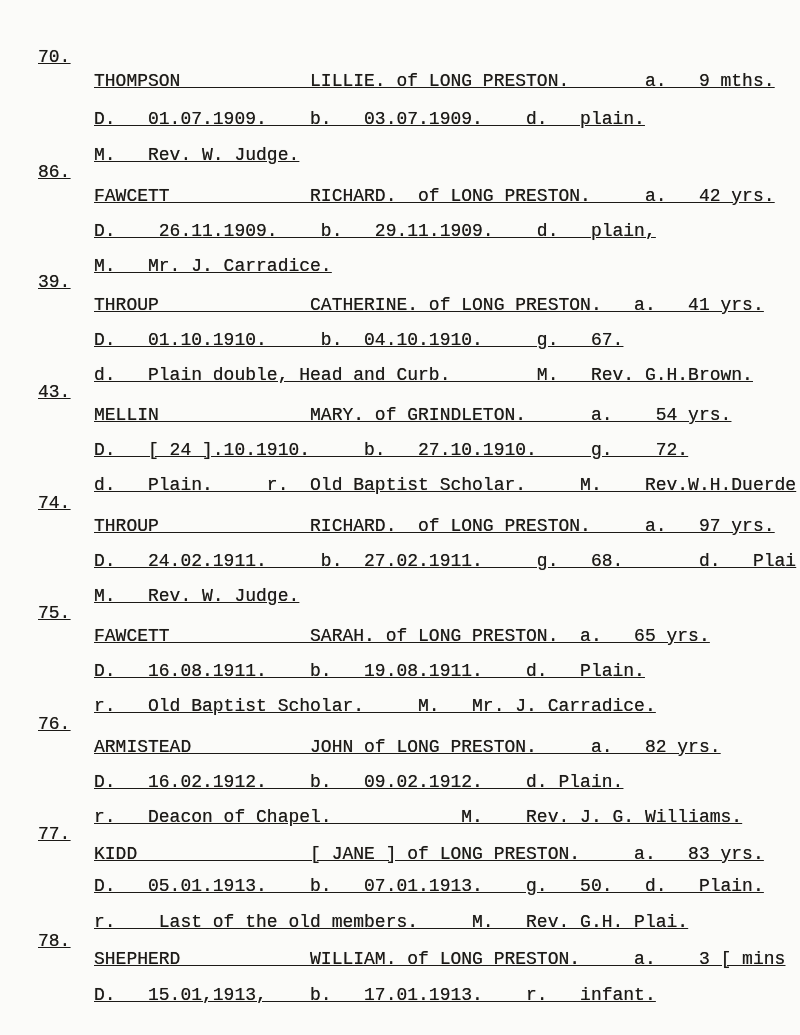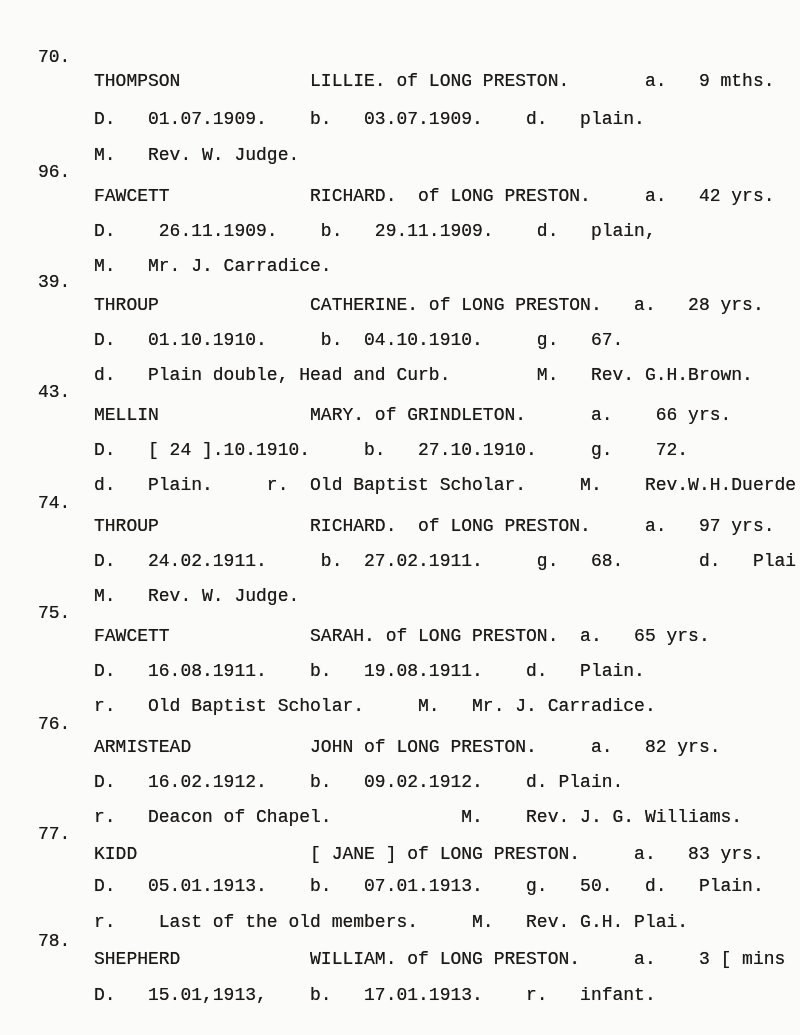--- a/index.html
+++ b/index.html
@@ -15,54 +15,55 @@
   }
   .entry { display: contents; }
   .t {
     position: absolute;
     left: 94px;
     white-space: pre;
     font: 18px/19px "Liberation Mono", monospace;
     color: #1c1a17;
     letter-spacing: 0px;
     text-shadow: 0 0 0.6px rgba(28,26,23,0.65), 0 0 1.2px rgba(28,26,23,0.18);
+    text-decoration: underline;
   }
   .num {
     left: 38px;
   }
 </style>
 </head>
 <body style="background: rgb(251, 251, 249);">
 
 <div class="page">
 
   <div class="entry">
     <div class="t num" style="top:48px">70.</div>
     <div class="t" style="top:72px">THOMPSON            LILLIE. of LONG PRESTON.       a.   9 mths.</div>
     <div class="t" style="top:110px">D.   01.07.1909.    b.   03.07.1909.    d.   plain.</div>
     <div class="t" style="top:146px">M.   Rev. W. Judge.</div>
   </div>
 
   <div class="entry">
-    <div class="t num" style="top:163px">96.</div>
+    <div class="t num" style="top:163px">86.</div>
     <div class="t" style="top:187px">FAWCETT             RICHARD.  of LONG PRESTON.     a.   42 yrs.</div>
     <div class="t" style="top:222px">D.    26.11.1909.    b.   29.11.1909.    d.   plain,</div>
     <div class="t" style="top:257px">M.   Mr. J. Carradice.</div>
   </div>
 
   <div class="entry">
     <div class="t num" style="top:273px">39.</div>
-    <div class="t" style="top:296px">THROUP              CATHERINE. of LONG PRESTON.   a.   28 yrs.</div>
+    <div class="t" style="top:296px">THROUP              CATHERINE. of LONG PRESTON.   a.   41 yrs.</div>
     <div class="t" style="top:331px">D.   01.10.1910.     b.  04.10.1910.     g.   67.</div>
     <div class="t" style="top:366px">d.   Plain double, Head and Curb.        M.   Rev. G.H.Brown.</div>
   </div>
 
   <div class="entry">
     <div class="t num" style="top:383px">43.</div>
-    <div class="t" style="top:406px">MELLIN              MARY. of GRINDLETON.      a.    66 yrs.</div>
+    <div class="t" style="top:406px">MELLIN              MARY. of GRINDLETON.      a.    54 yrs.</div>
     <div class="t" style="top:441px">D.   [ 24 ].10.1910.     b.   27.10.1910.     g.    72.</div>
     <div class="t" style="top:476px">d.   Plain.     r.  Old Baptist Scholar.     M.    Rev.W.H.Duerde</div>
   </div>
 
   <div class="entry">
     <div class="t num" style="top:494px">74.</div>
     <div class="t" style="top:517px">THROUP              RICHARD.  of LONG PRESTON.     a.   97 yrs.</div>
     <div class="t" style="top:552px">D.   24.02.1911.     b.  27.02.1911.     g.   68.       d.   Plai</div>
     <div class="t" style="top:587px">M.   Rev. W. Judge.</div>
   </div>

